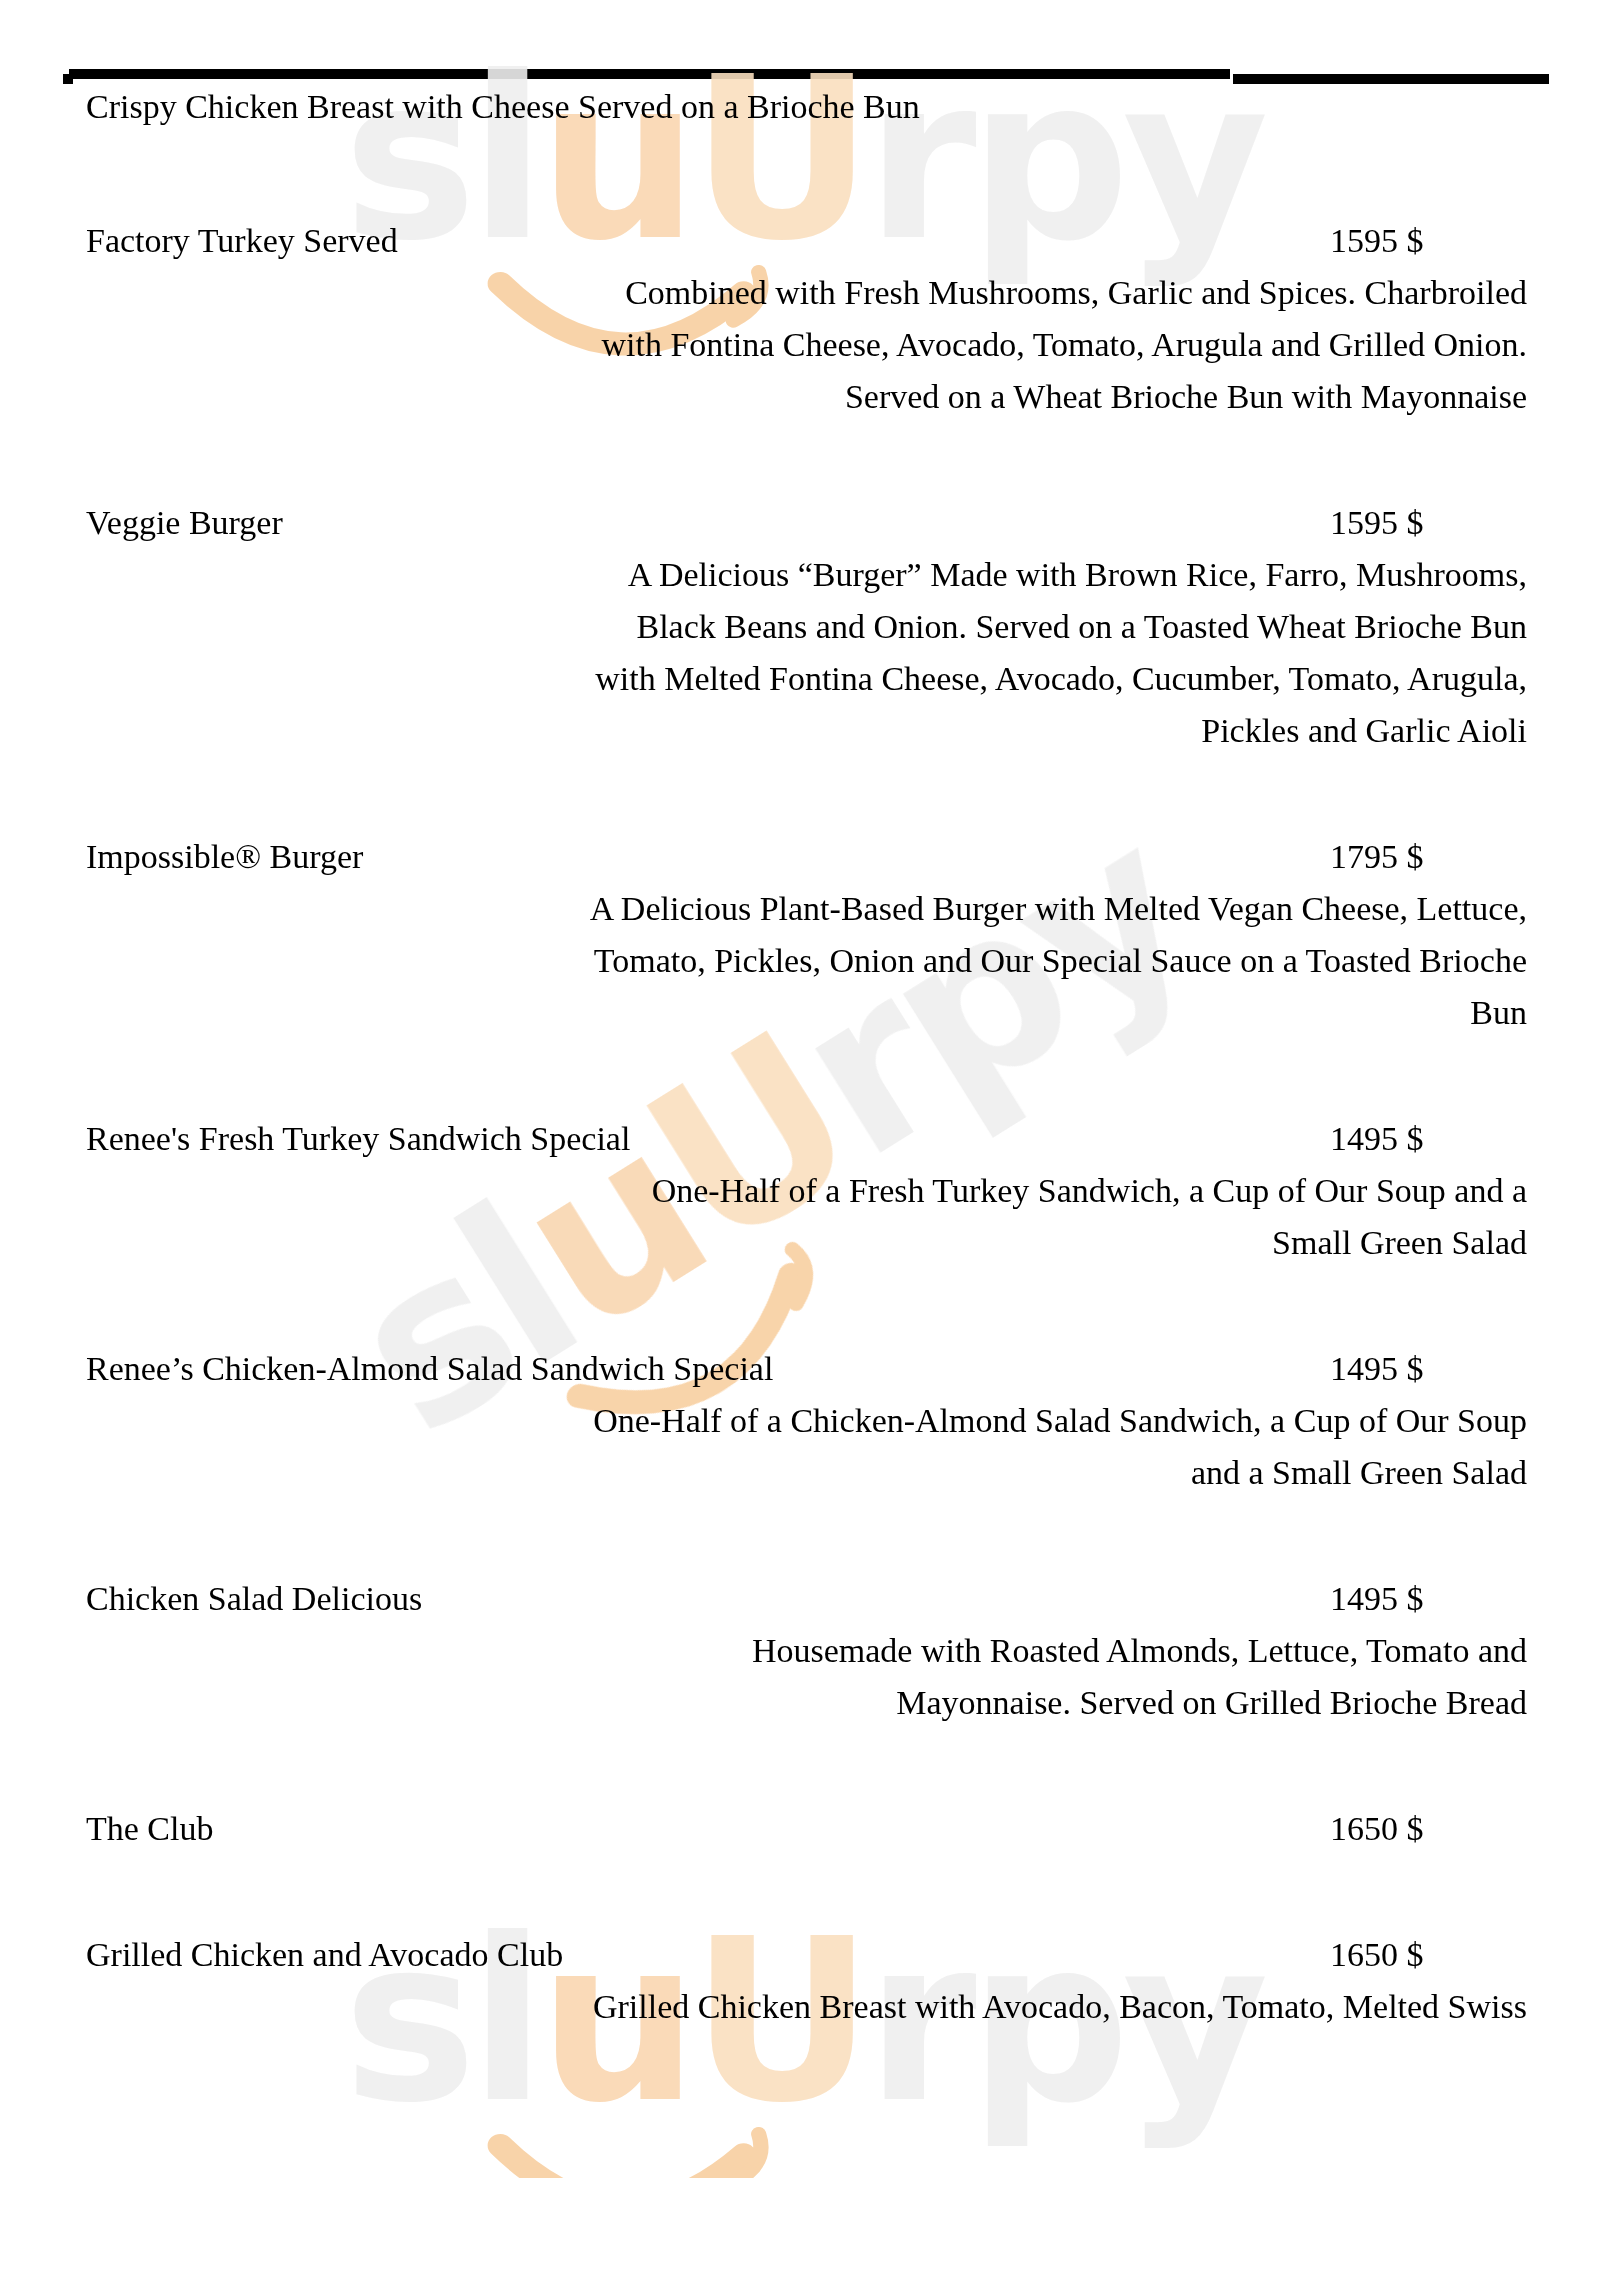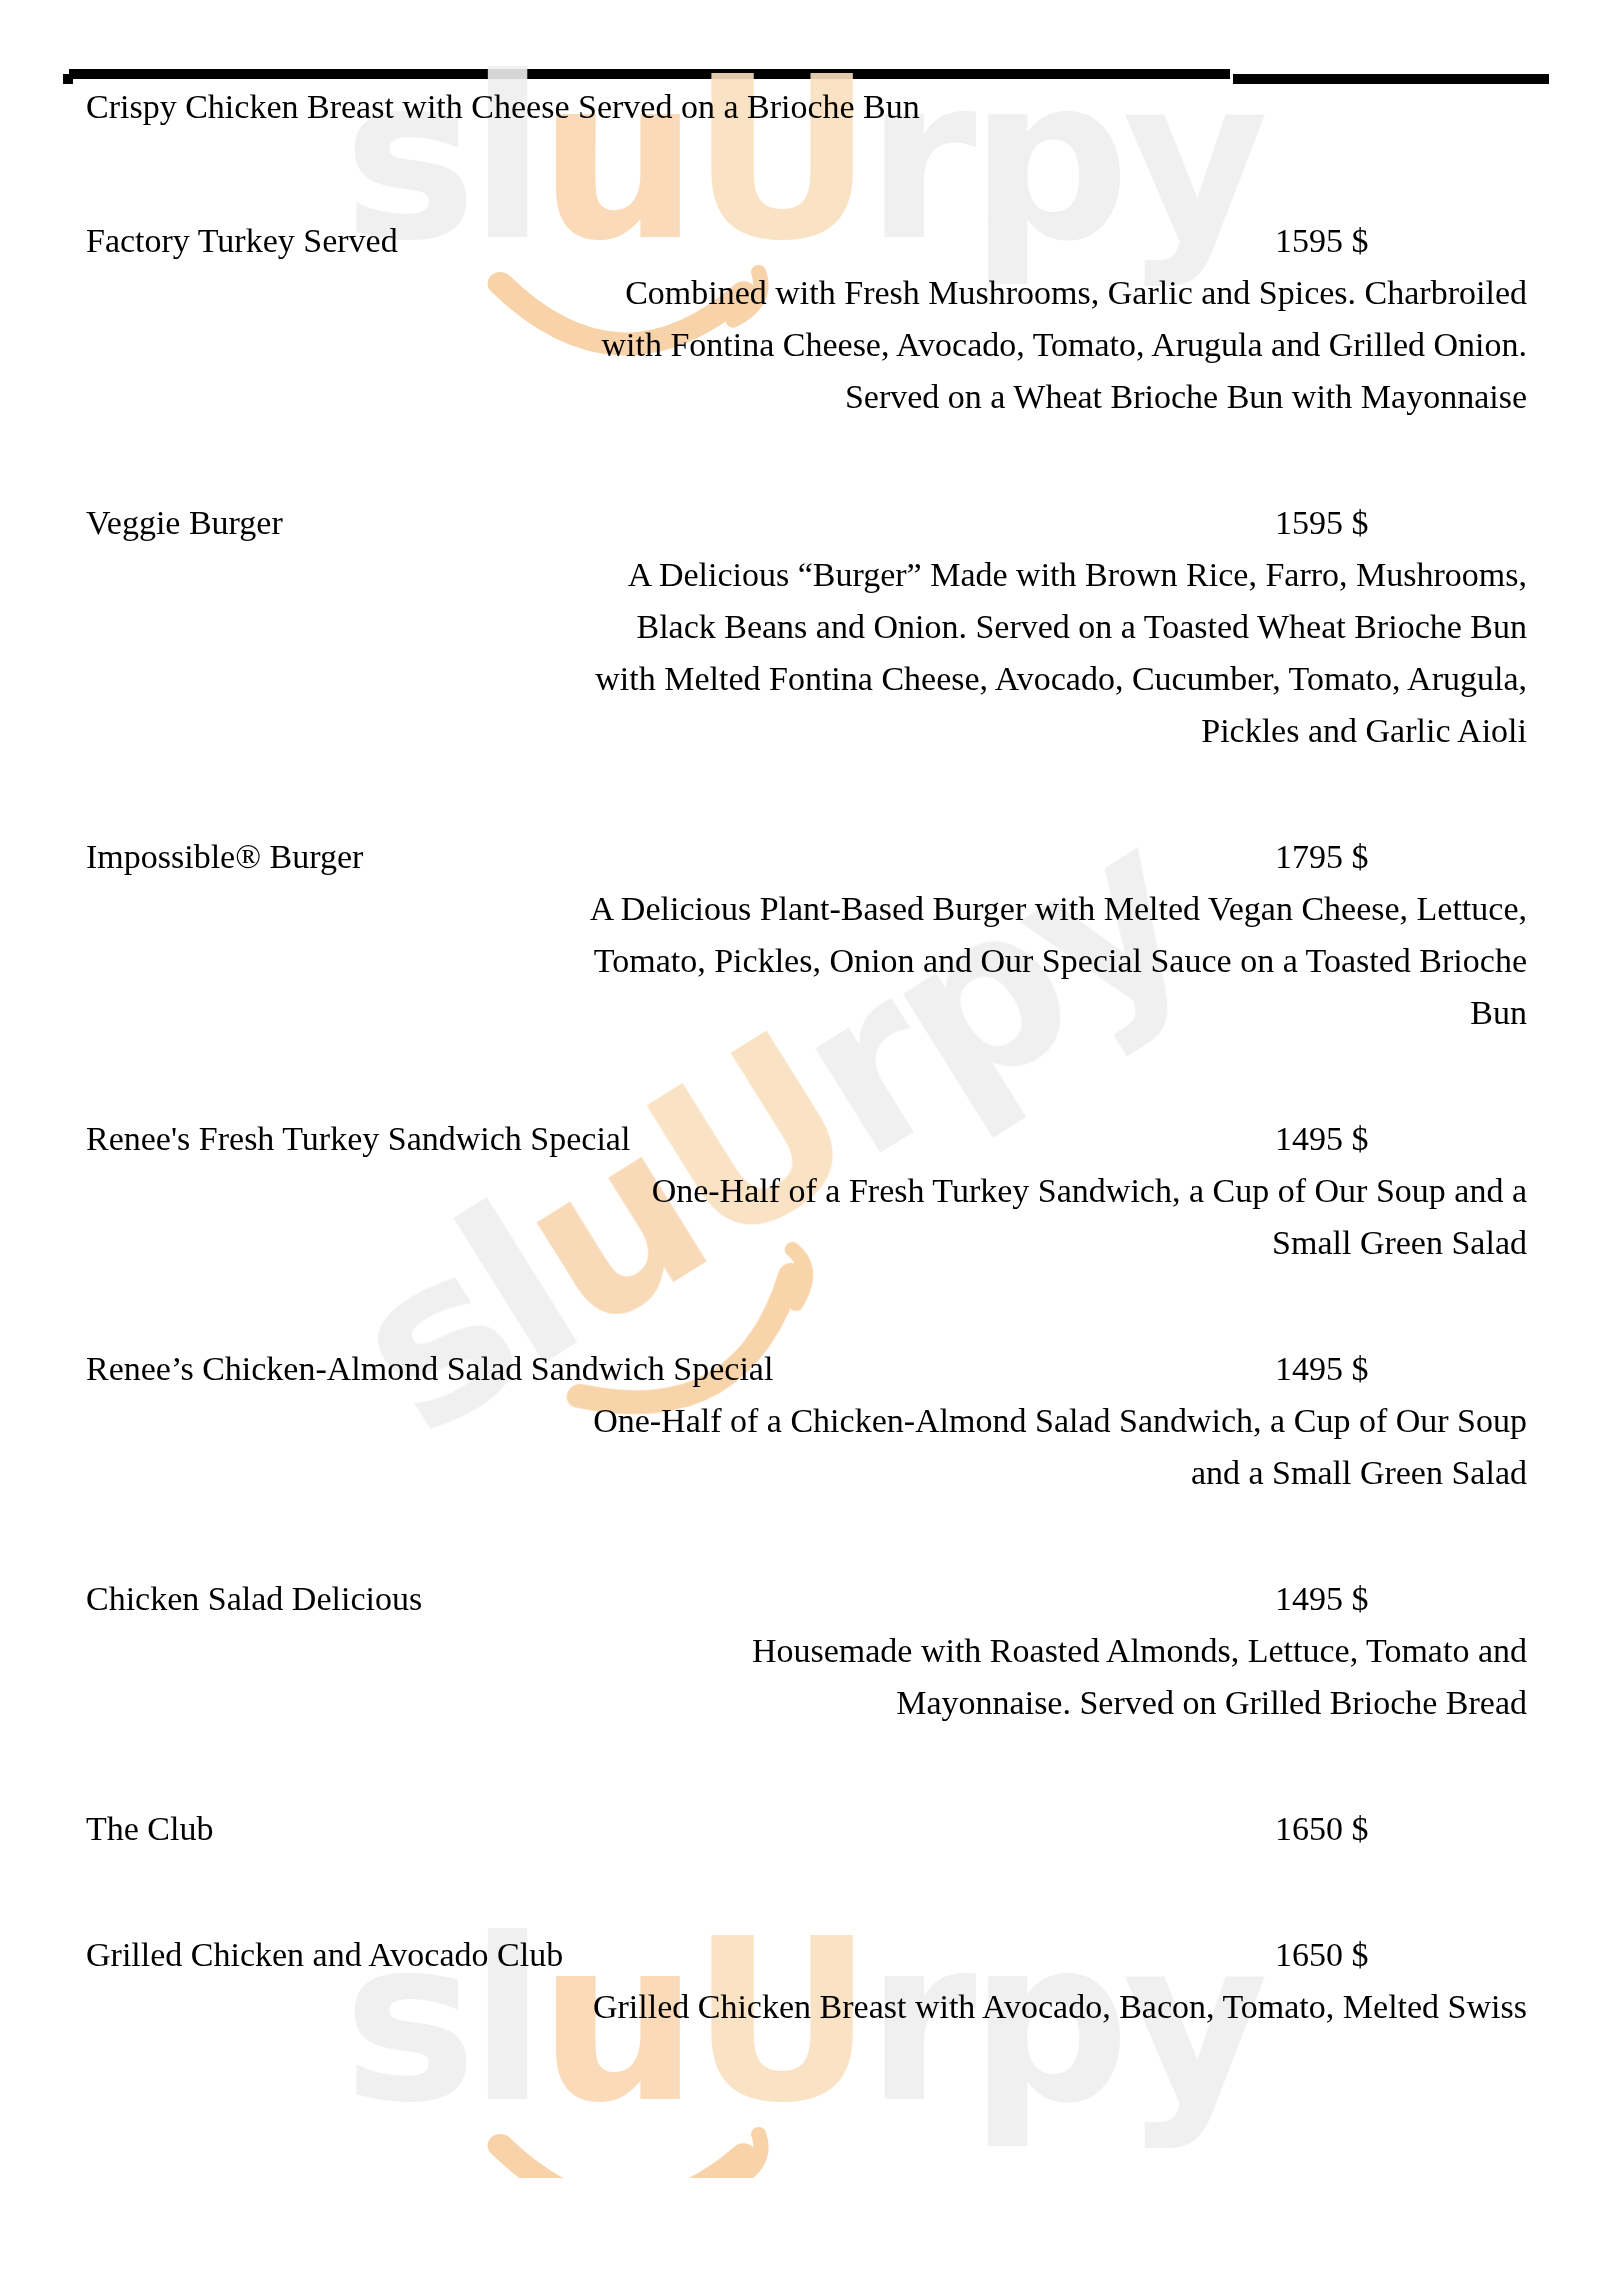--- a/index.html
+++ b/index.html
@@ -50,21 +50,21 @@
     left: 86px;
     top: 74px;
     width: 1441px;
     z-index: 2;
   }
   .cont-line { margin: 7px 0 82px 0; white-space: pre; }
   .item { position: relative; margin: 0 0 74px 0; }
   .item .name-row { position: relative; }
   .item .price {
     position: absolute;
-    left: 1189px;
+    left: 1244px;
     top: 0;
     white-space: pre;
   }
   .item .desc { white-space: pre; text-align: right; }
 </style>
 </head>
 <body>
 
 <div class="page">
 

